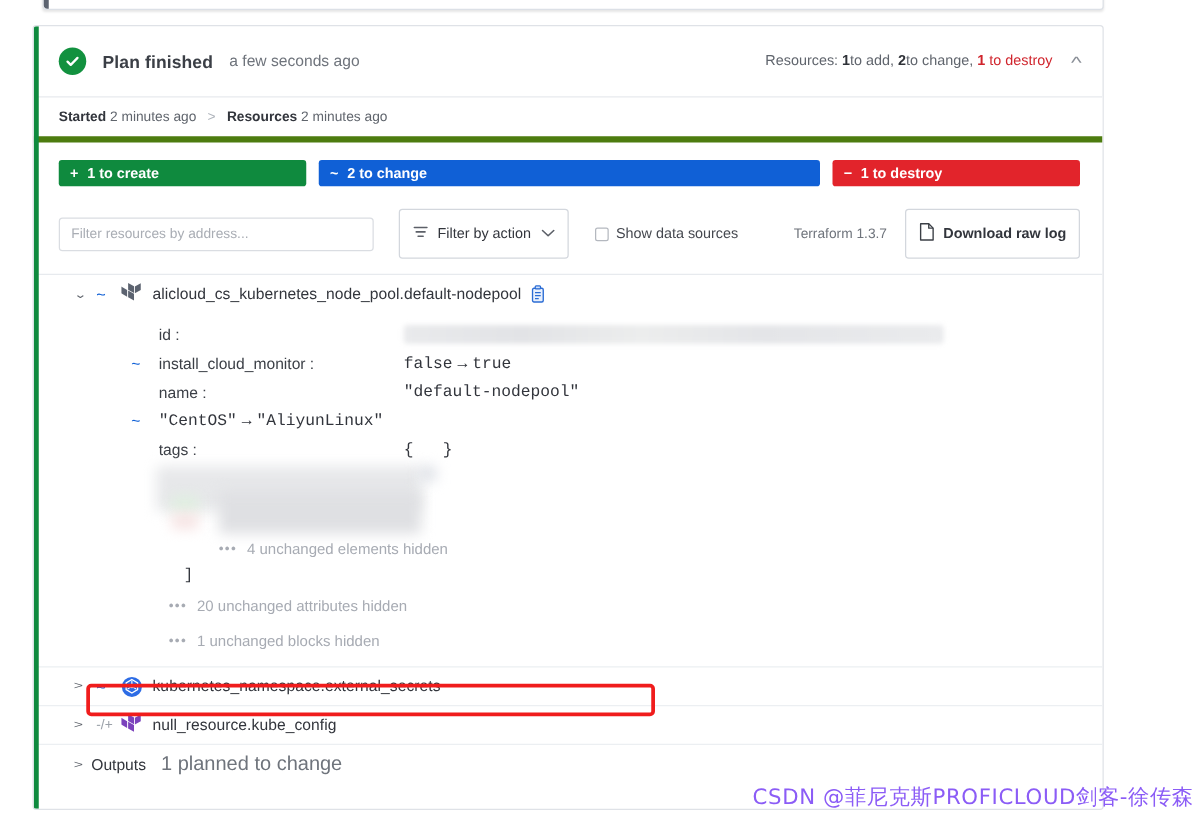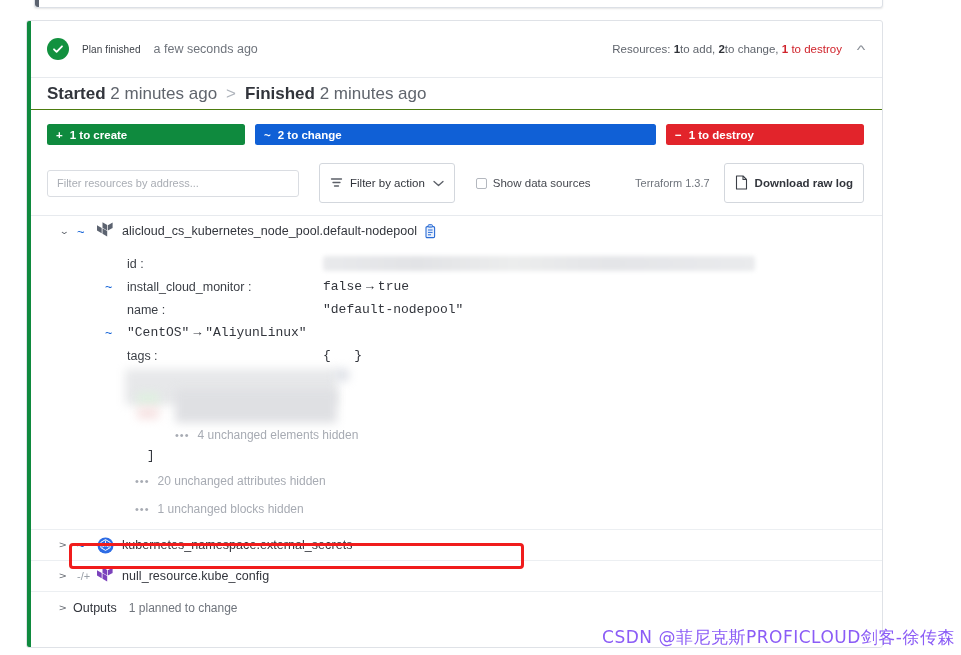--- a/index.html
+++ b/index.html
@@ -68,22 +68,22 @@
   .check {
     width: 22px; height: 22px;
     border-radius: 50%;
     background: #12913f;
     flex: 0 0 auto;
     margin-right: 13px;
     position: relative;
   }
   .check svg { position: absolute; left: 4px; top: 4px; }
   .hdr-title {
-    font-size: 10px;
-    font-weight: normal;
+    font-size: 14px;
+    font-weight: bold;
     color: #3b3f46;
     letter-spacing: .1px;
   }
   .hdr-time {
     font-size: 12.5px;
     color: #6f747c;
     margin-left: 13px;
   }
   .hdr-right {
     margin-left: auto;
@@ -99,26 +99,26 @@
     margin-left: 16px;
     color: #8b9098;
     font-size: 13px;
     line-height: 1;
     transform: scaleX(1.4);
   }
 
   
   .strip {
     border-top: 1px solid #e7eaee;
-    border-bottom: 1px solid #4d7c0f;
+    border-bottom: 5px solid #4d7c0f;
     height: 31px;
     display: flex;
     align-items: center;
     padding-left: 20px;
-    font-size: 17px;
+    font-size: 11px;
     color: #60656d;
     background: #fff;
   }
   .strip b { color: #32353c; font-weight: bold; }
   .strip .sep { margin: 0 9px; color: #aeb3bb; }
 
   
   .bars {
     display: flex;
     padding: 14px 18px 10px 20px;
@@ -323,21 +323,21 @@
   
   .out-row {
     display: flex;
     align-items: center;
     height: 31px;
     padding-left: 33px;
     border-top: 1px solid #eceff2;
     font-size: 12.5px;
   }
   .out-row .lbl { font-weight: normal; color: #32353c; margin-left: 0; }
-  .out-row .sub { color: #6f747c; margin-left: 12px; font-size: 12px; }
+  .out-row .sub { color: #6f747c; margin-left: 12px; font-size: 16px; }
 
   
   .watermark {
     position: absolute;
     right: 6px;
     bottom: 6px;
     font-size: 17px;
     color: #8b5cf6;
     letter-spacing: .5px;
     white-space: nowrap;
@@ -373,21 +373,21 @@
       <span class="destroy"><b>1</b><span> to destroy</span></span>
       <span class="caret">^</span>
     </div>
   </div>
 
   <div class="strip">
     <b>Started</b>
     <span>&nbsp;</span>
     <span>2 minutes ago</span>
     <span class="sep">&gt;</span>
-    <b>Finished</b>
+    <b>Resources</b>
     <span>&nbsp;</span>
     <span>2 minutes ago</span>
   </div>
 
   <div class="bars">
     <div class="bar bar-create">
       <span class="sym">+</span>
       <span>1 to create</span>
     </div>
     <div class="bar bar-change">

